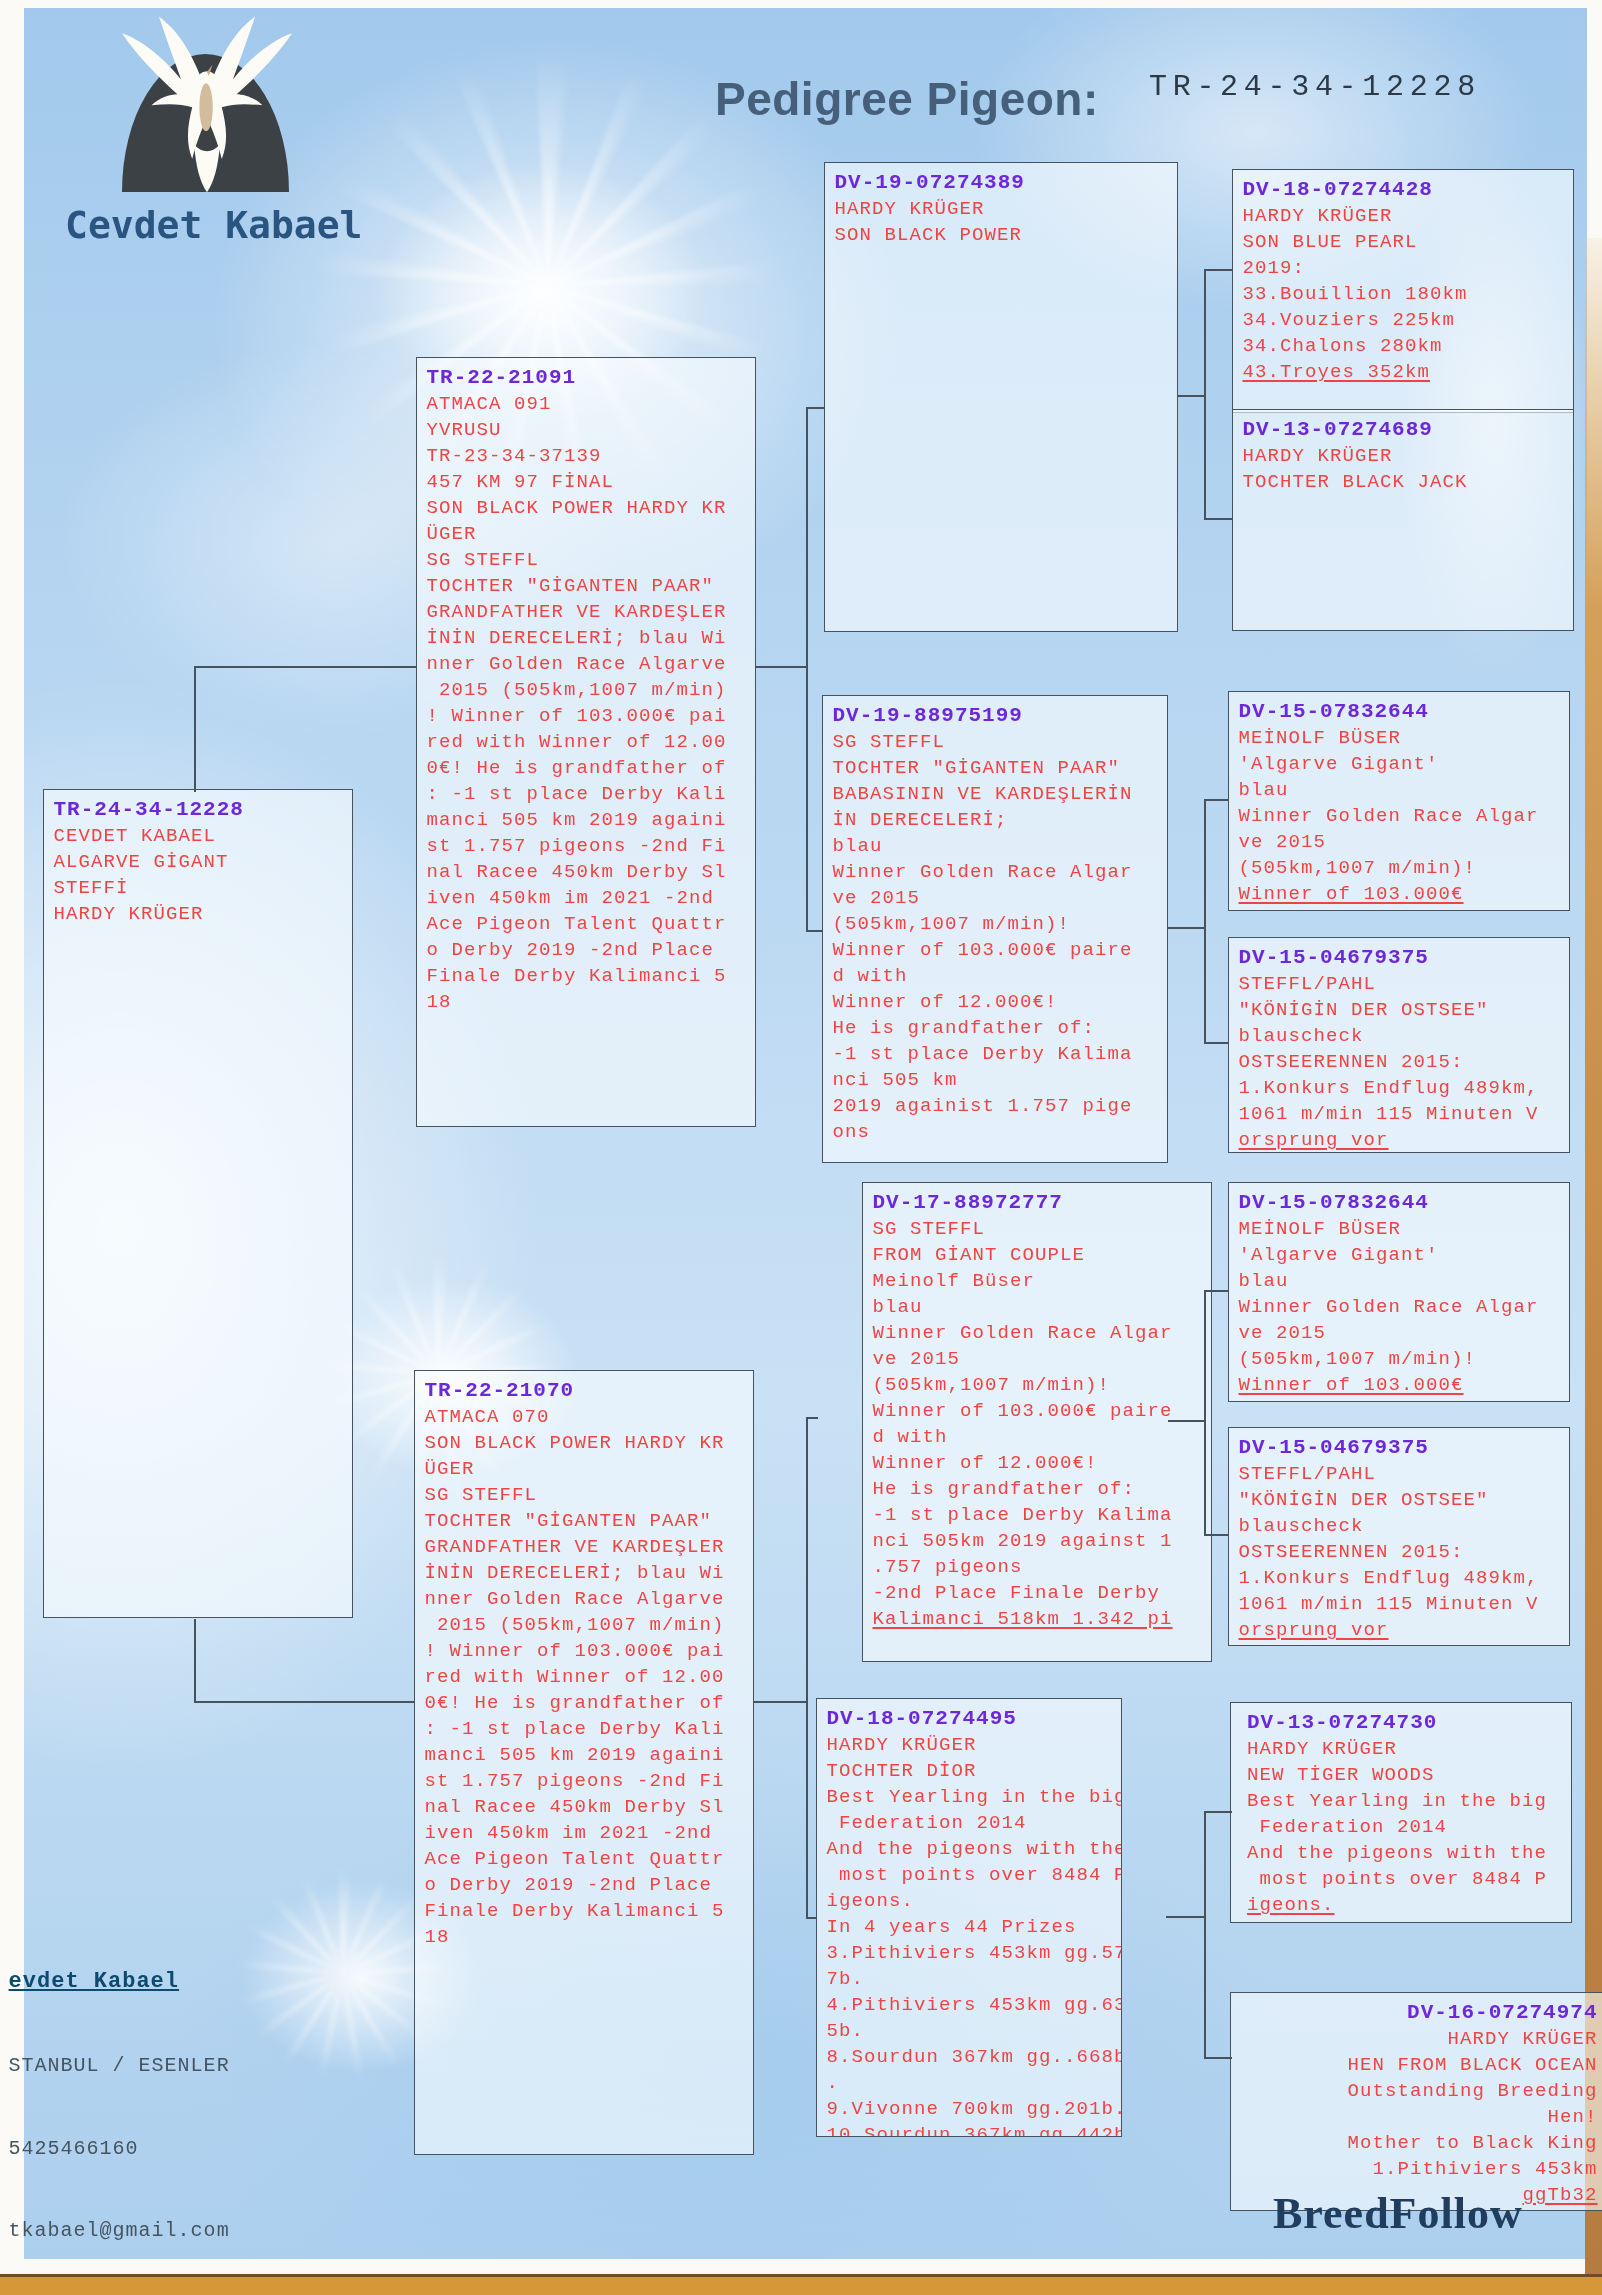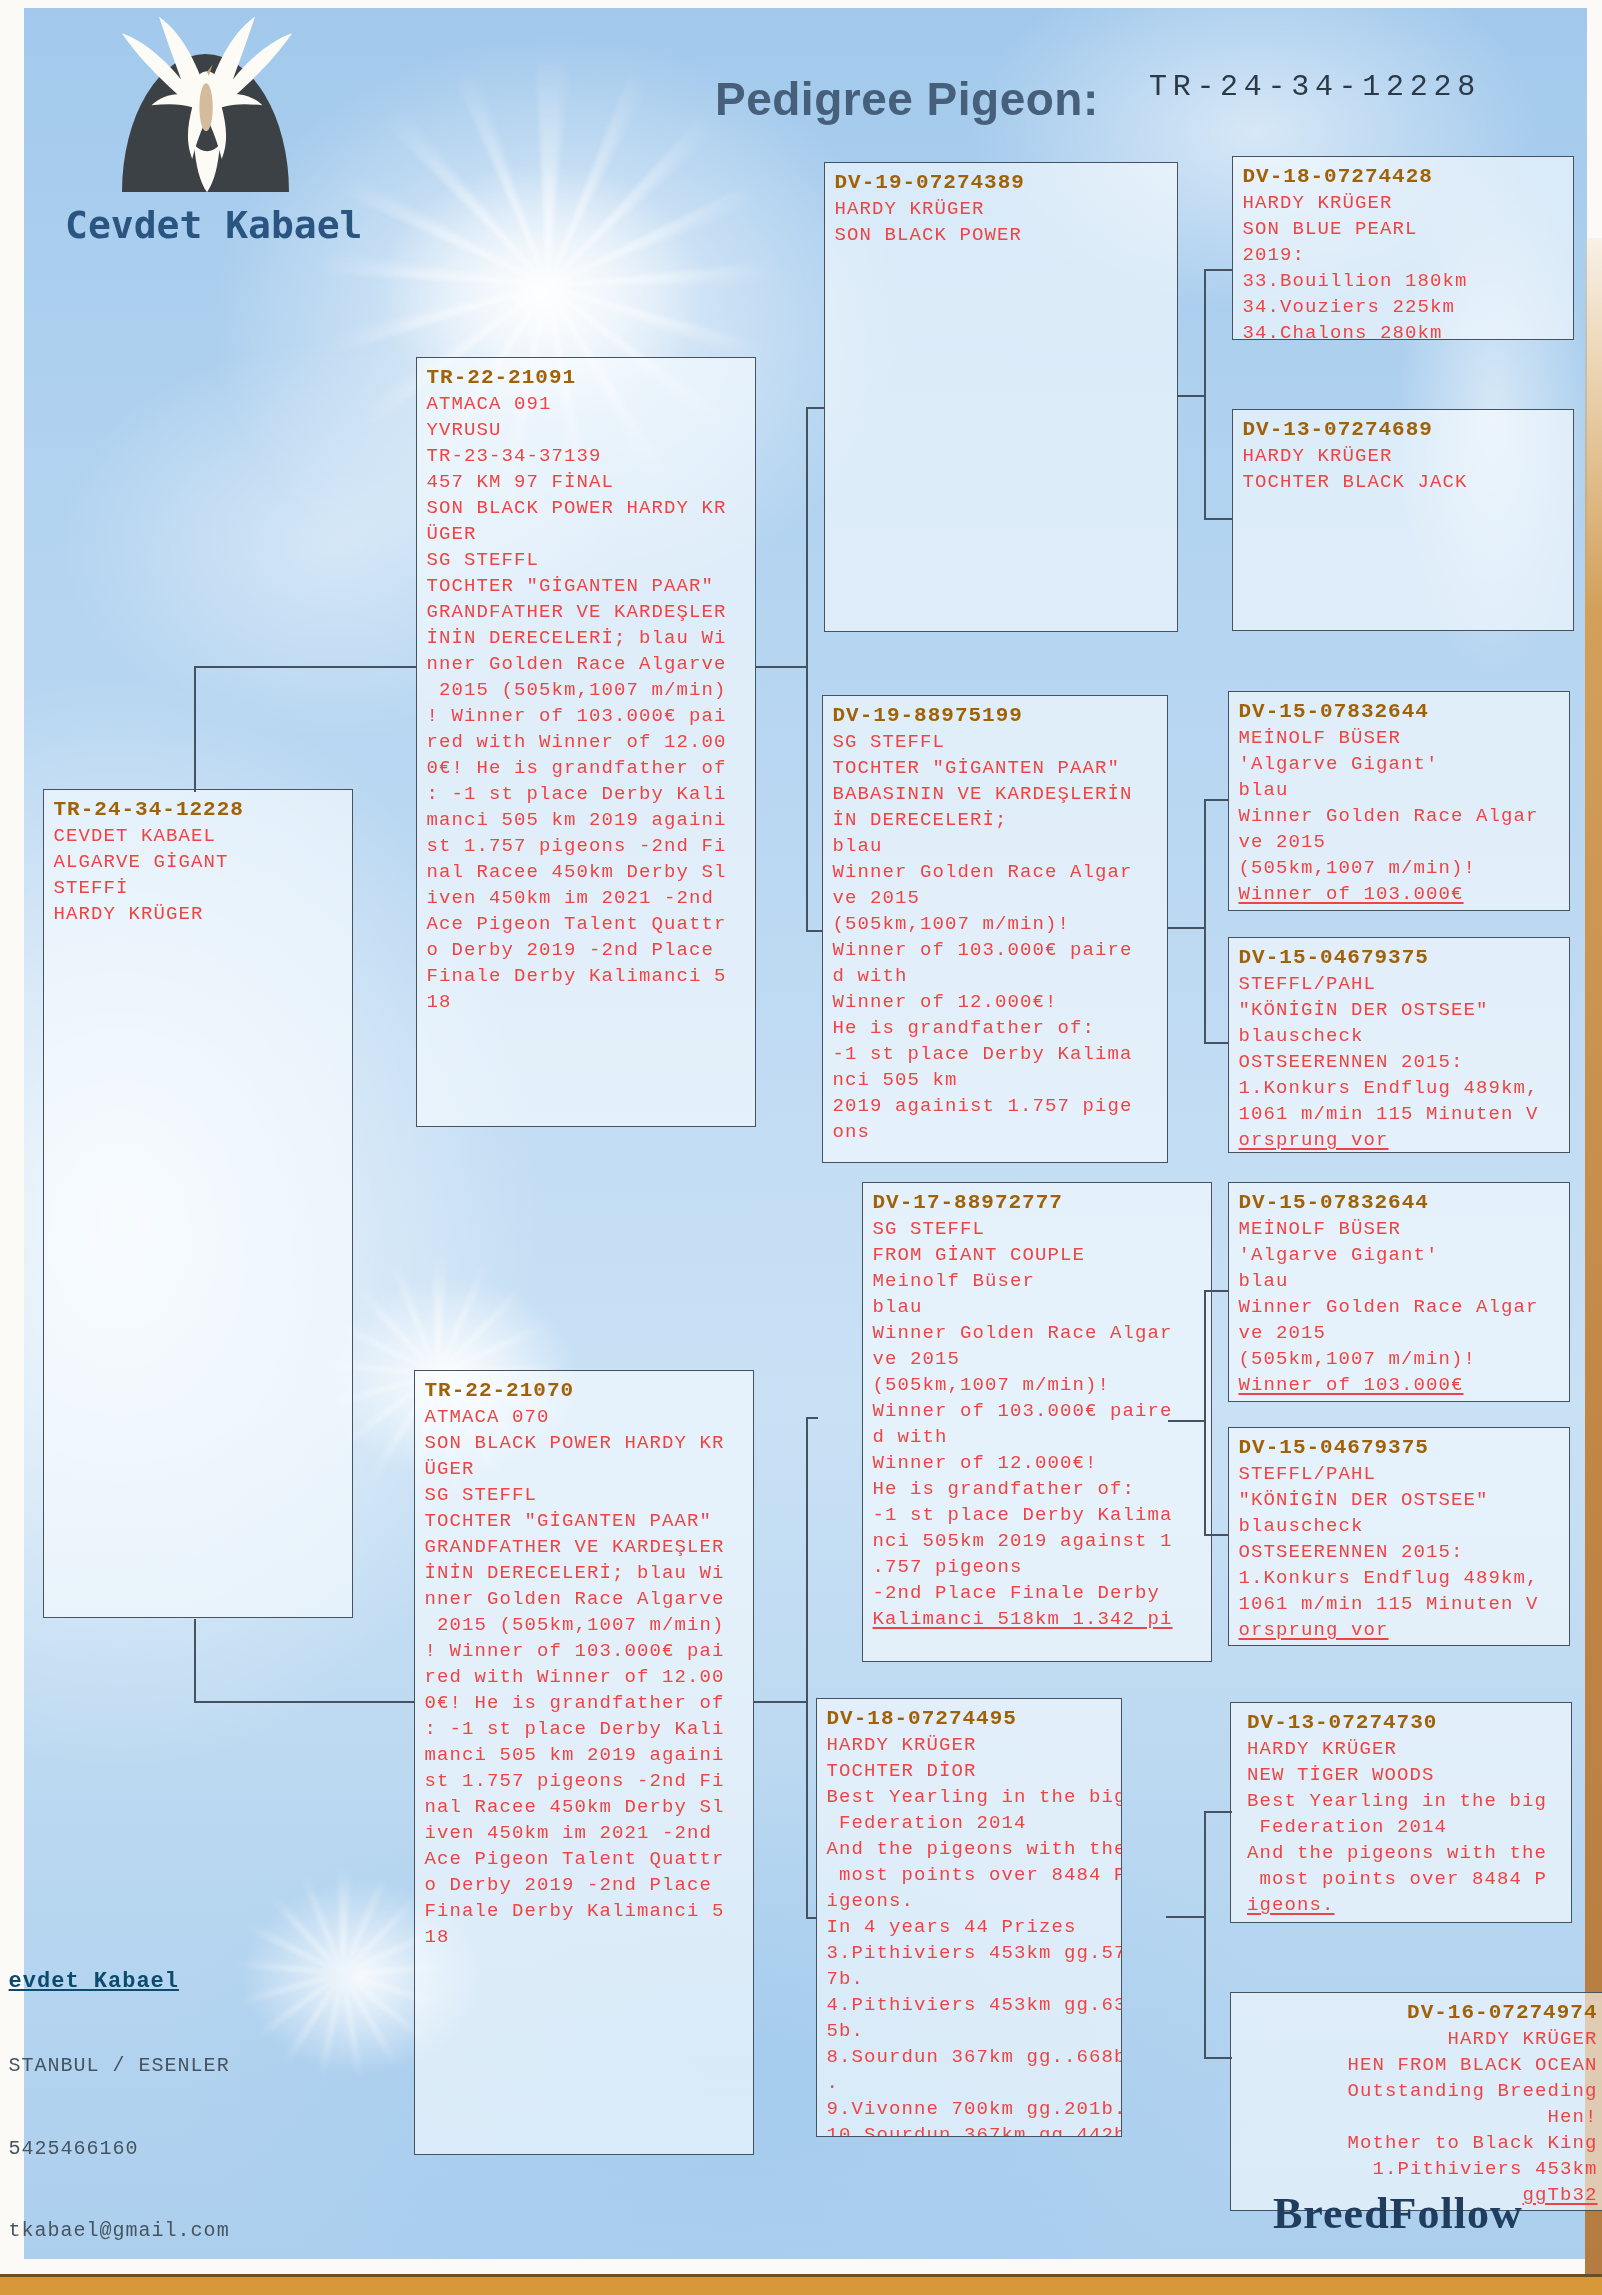--- a/index.html
+++ b/index.html
@@ -43,21 +43,21 @@
   .brand{position:absolute;left:65px;top:203px;width:304px;
     font:bold 38px/44px "DejaVu Sans Mono",monospace;color:#2a5580;letter-spacing:0;}
   
   .title{position:absolute;left:715px;top:57px;
     font:bold 46px/53px "Liberation Sans",sans-serif;color:#46607b;letter-spacing:0.5px;margin-top:16px;}
   .title-ring{position:absolute;left:1149px;top:68px;
     font:30px/38px "Liberation Mono",monospace;color:#2c3a48;letter-spacing:5.7px;}
   
   .pbox{position:absolute;box-sizing:border-box;border:1.9px solid #46535f;
     background:rgba(250,253,255,.60);padding:6.7px 9.5px;overflow:hidden;}
-  .ring{font:bold 21px/26px "Liberation Mono",monospace;color:#a16207;letter-spacing:1px;white-space:pre;}
+  .ring{font:bold 21px/26px "Liberation Mono",monospace;color:#6d28d9;letter-spacing:1px;white-space:pre;}
   .btext{font:19px/26px "Liberation Mono",monospace;color:#ef4444;letter-spacing:1.1px;white-space:pre;}
   .u{text-decoration:underline;text-decoration-thickness:1.9px;text-underline-offset:2.9px;}
   
   .ln{position:absolute;background:#46535f;}
   
   .contact{position:absolute;left:8.6px;top:1912px;
     font:20px/27.6px "Liberation Mono",monospace;color:#46545f;letter-spacing:1px;white-space:pre;}
   .contact .cname{font:bold 22px/29.5px "Liberation Mono",monospace;color:#0c4a6e;text-decoration:underline;}
   .footer-brand{position:absolute;left:1273px;top:2189px;
     font:600 44px/49px "Liberation Serif",serif;color:#203d5e;letter-spacing:1px;}
@@ -201,21 +201,21 @@
 3.Pithiviers 453km gg.57
 7b.
 4.Pithiviers 453km gg.63
 5b.
 8.Sourdun 367km gg..668b
 .
 9.Vivonne 700km gg.201b.</div>
   <div class="btext u">10.Sourdun 367km gg.442b</div>
 </div>
 
-<div class="pbox" style="left:1232px;top:156px;width:342px;height:184px;">
+<div class="pbox" style="left:1232px;top:169px;width:342px;height:244px;">
   <div class="ring">DV-18-07274428</div>
   <div class="btext">HARDY KRÜGER
 SON BLUE PEARL
 2019:
 33.Bouillion 180km
 34.Vouziers 225km
 34.Chalons 280km</div>
   <div class="btext u">43.Troyes 352km</div>
 </div>
 <div class="pbox" style="left:1232px;top:409px;width:342px;height:222px;">

